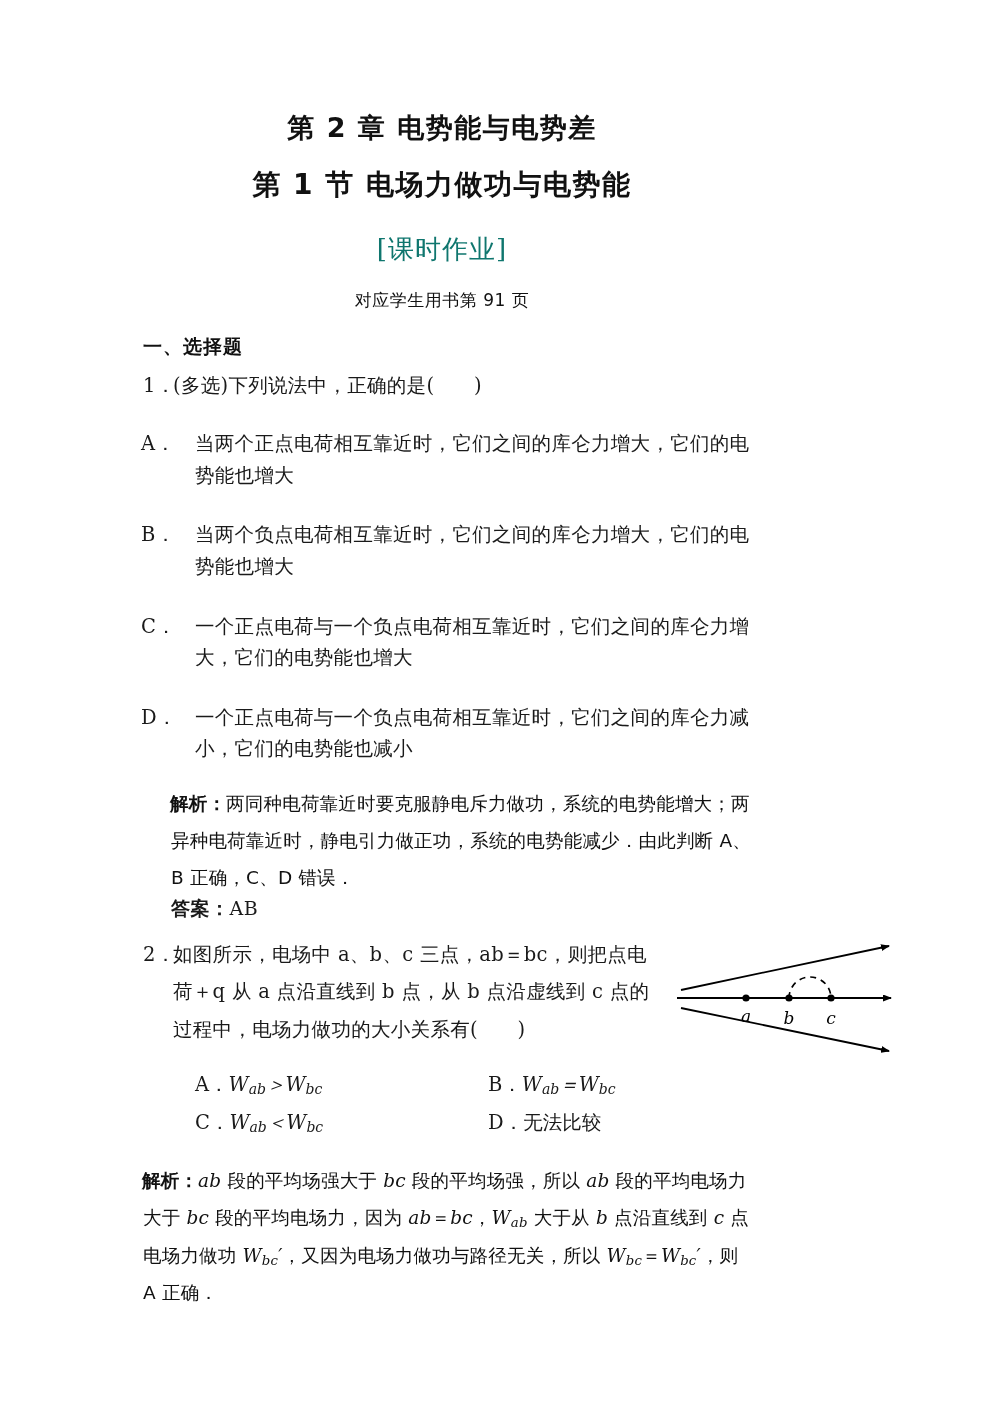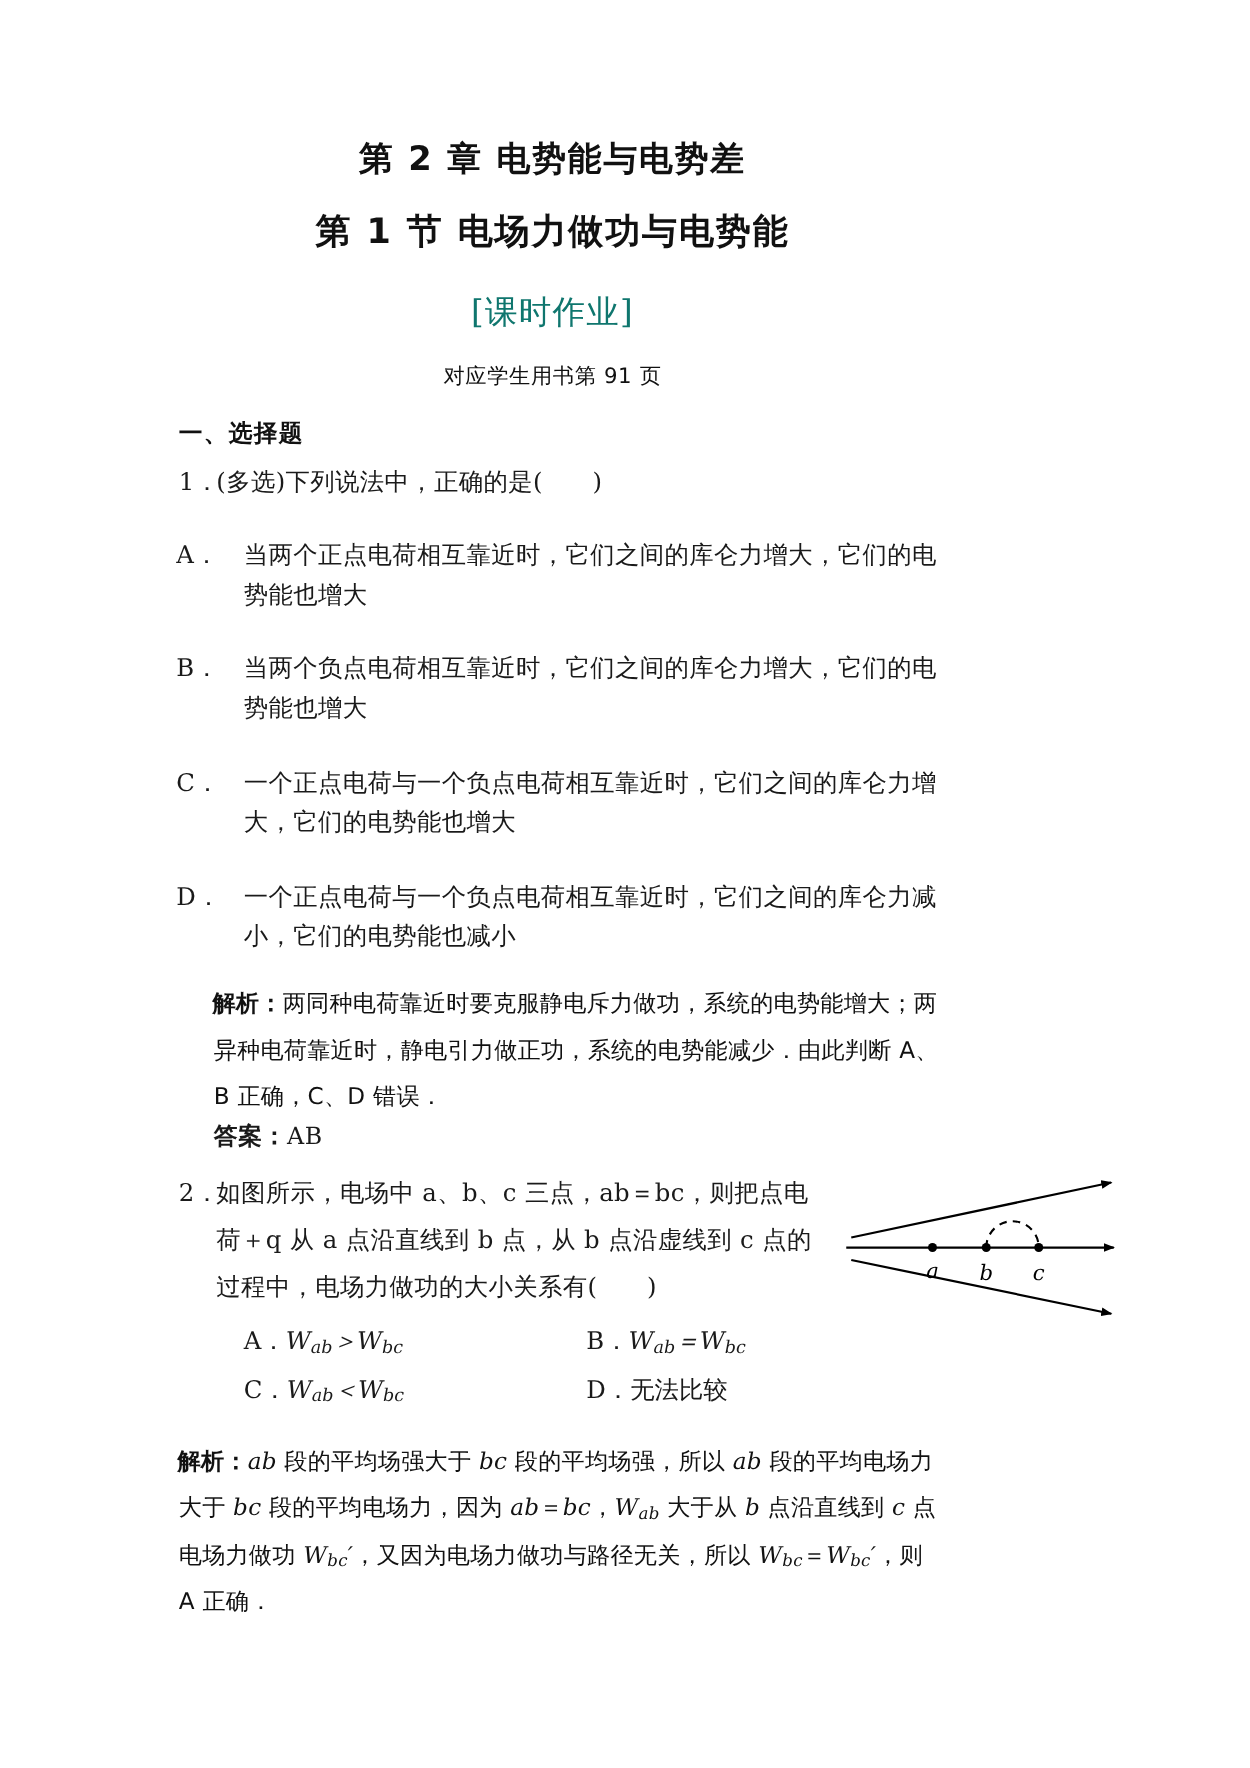--- a/index.html
+++ b/index.html
@@ -133,32 +133,32 @@
   }
   .q2-text .line {
     font-size: 19.5px;
     line-height: 1.92;
     letter-spacing: 0.3px;
   }
   .q2-text .line.first { text-indent: 0; }
   .q2-text .line.cont { padding-left: 30px; }
 
   .q2-opts {
-    margin-top: 6px;
+    margin-top: 18px;
     position: relative;
   }
   .q2-opts .row {
     font-size: 19.5px;
     line-height: 1.95;
     padding-left: 52px;
     position: relative;
   }
   .q2-opts .colB {
     position: absolute;
-    left: 326px;
+    left: 345px;
     top: 0;
   }
 
   .mv { font-style: italic; font-family: "DejaVu Serif","Liberation Serif",serif; }
   .mv sub {
     font-style: italic;
     font-size: 0.72em;
     vertical-align: -0.22em;
   }
 

